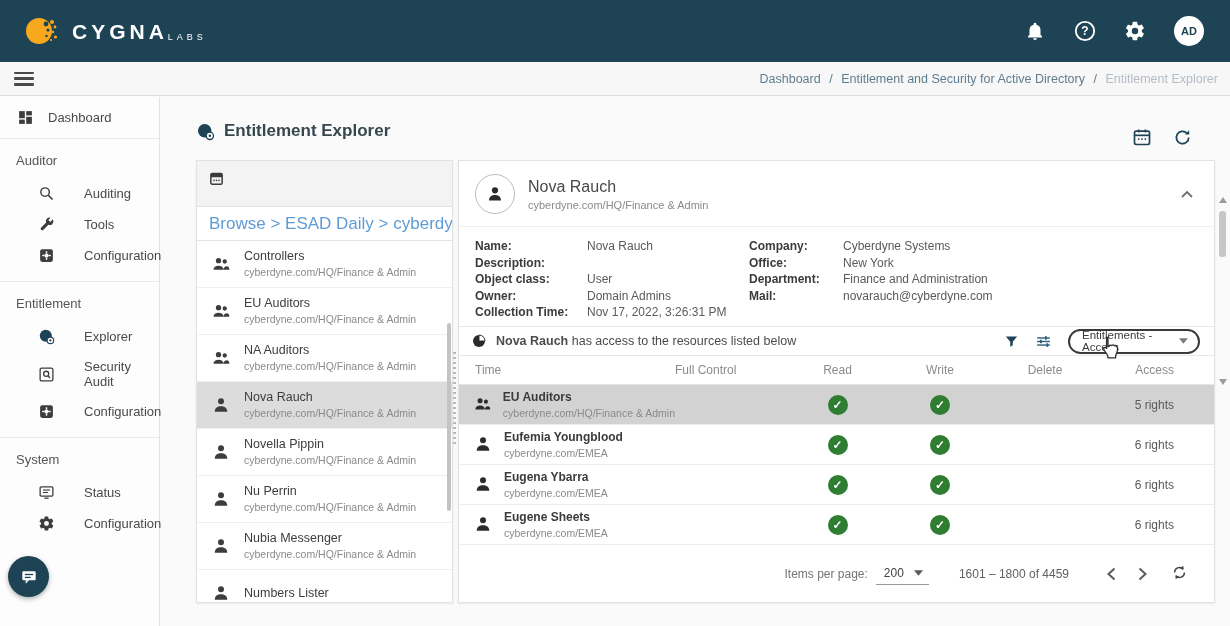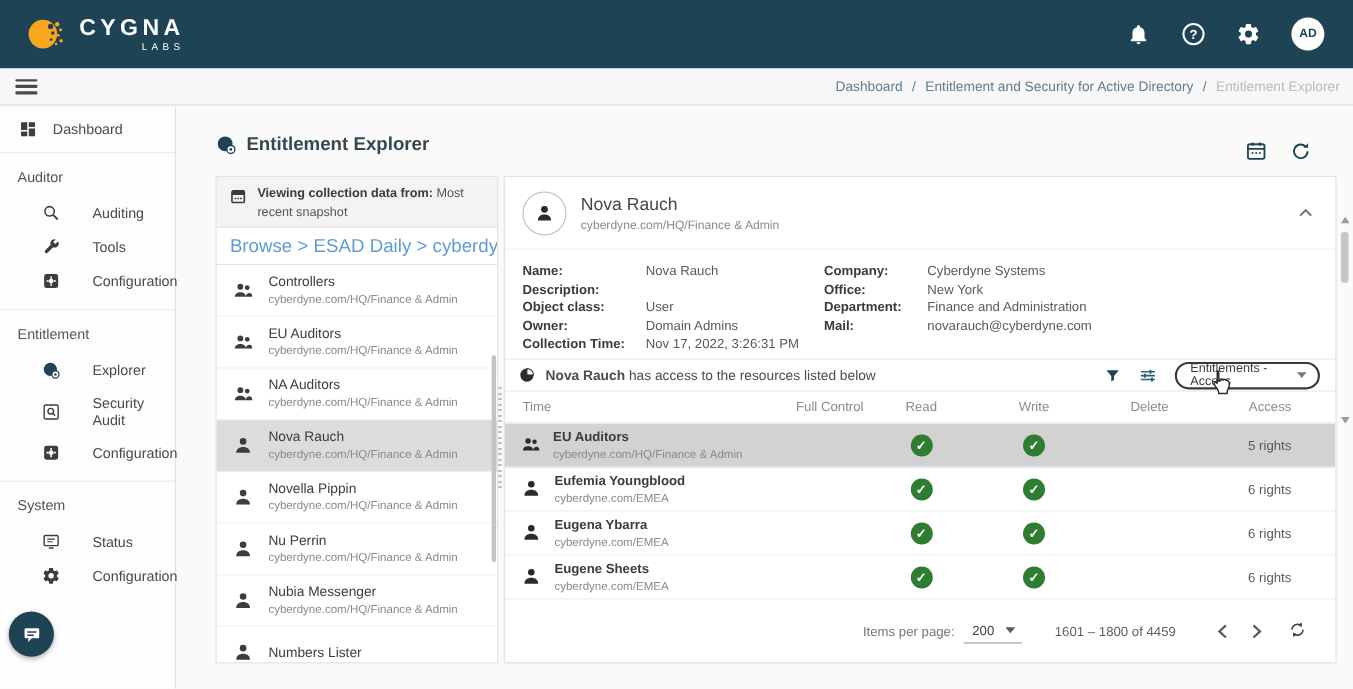--- a/index.html
+++ b/index.html
@@ -1,21 +1,21 @@
 <!DOCTYPE html>
 <html><head>
 <meta charset="utf-8">
 <style>
   * { margin:0; padding:0; box-sizing:border-box; }
   html,body { width:1230px; height:626px; overflow:hidden; font-family:"Liberation Sans", sans-serif; background:#fafafa; color:#3f3f3f; position:relative; }
 
   
   .topbar { position:absolute; left:0; top:0; width:1230px; height:62px; background:#1d4355; display:flex; align-items:center; justify-content:space-between; padding:0 26px 0 22px; z-index:30; }
   .brand { display:flex; align-items:center; gap:10px; }
-  .brand-text { display:flex; flex-direction:column; align-items:flex-end; line-height:1; }
+  .brand-text { display:flex; flex-direction:row; align-items:flex-end; line-height:1; }
   .brand-name { color:#fff; font-size:21px; font-weight:bold; letter-spacing:4px; }
   .brand-sub { color:#fff; font-size:9px; letter-spacing:4px; margin-top:2px; }
   .top-icons { display:flex; align-items:center; gap:28px; }
   .top-icon { width:22px; height:22px; cursor:pointer; }
   .avatar { width:30px; height:30px; border-radius:50%; background:#fff; color:#1d4355; font-size:11px; font-weight:bold; display:flex; align-items:center; justify-content:center; cursor:pointer;text-align:right; }
 
   
   .subbar { position:absolute; left:0; top:62px; width:1230px; height:34px; background:#f7f7f7; border-bottom:1px solid #d9dcde; display:flex; align-items:center; justify-content:space-between; padding:0 12px 0 14px; z-index:20; }
   .hamburger { width:20px; height:14px; display:flex; flex-direction:column; justify-content:space-between; cursor:pointer; }
   .hamburger span { display:block; height:2.2px; background:#4a4a4a; border-radius:1px; }
@@ -74,21 +74,21 @@
   .g1 .fvalue { width:162px; }
   .g2 .flabel { width:94px; }
 
   .rc-caption { height:30px; flex:0 0 30px; border-top:1px solid #e8e8e8; border-bottom:1px solid #e8e8e8; display:flex; align-items:center; padding:0 14px 0 12px; gap:9px; font-size:12.5px; color:#4c4c4c; }
   .cap-right { margin-left:auto; display:flex; align-items:center; gap:16px; }
   .dropdown { width:132px; height:25px; border:2px solid #3a3a3a; border-radius:14px; display:flex; align-items:center; padding:0 10px 0 12px; font-size:11.5px; color:#3d3d3d; cursor:pointer; background:#fff; }
   .dropdown .dd-caret { margin-left:auto; }
 
   .rc-thead { height:29px; flex:0 0 29px; display:flex; align-items:center; border-bottom:1px solid #e6e6e6; font-size:12px; color:#8b8b8b; }
   .col-name { flex:1 1 auto; padding-left:16px; }
-  .col-fc { flex:0 0 110px; text-align:right; }
+  .col-fc { flex:0 0 110px; text-align:left; }
   .col-read { flex:0 0 105px; text-align:center; }
   .col-write { flex:0 0 100px; text-align:center; }
   .col-del { flex:0 0 110px; text-align:center; }
   .col-acc { flex:0 0 100px; text-align:right; padding-right:26px; }
   .col-sb { flex:0 0 14px; }
 
   .rc-rows { flex:1 1 auto; overflow:hidden; }
   .trow { height:40px; display:flex; align-items:center; border-bottom:1px solid #ededed; cursor:pointer; font-size:12px; }
   .trow.selected { background:#d2d2d2; }
   .tr-namecell { flex:1 1 auto; display:flex; align-items:center; gap:11px; padding-left:14px; overflow:hidden; }
@@ -295,21 +295,20 @@
 
 <div class="panel-left">
   <div class="snapshot-box">
     <svg width="15" height="15" viewBox="0 0 24 24" style="flex:0 0 auto; margin-top:3px;">
       <rect x="3" y="4" width="18" height="17" rx="2" fill="none" stroke="#3b3b3b" stroke-width="2.4"></rect>
       <rect x="3" y="4" width="18" height="6" fill="#3b3b3b"></rect>
       <circle cx="8" cy="15" r="1.3" fill="#3b3b3b"></circle>
         <circle cx="12" cy="15" r="1.3" fill="#3b3b3b"></circle>
         <circle cx="16" cy="15" r="1.3" fill="#3b3b3b"></circle>
     </svg>
-    <div><b>Viewing collection data from:</b> <span>Most recent snapshot</span></div>
   </div>
   <div class="browse-row">
     <span class="browse-path">Browse &gt; ESAD Daily &gt; cyberdyne &gt; HQ &gt;...</span>
     <svg width="15" height="15" viewBox="0 0 24 24">
       <path d="M3 4h18l-7 8.5V18l-4 2.5v-8L3 4z" fill="#1d4355"></path>
     </svg>
   </div>
   <div class="list">
     <div class="list-item">
       <svg width="20" height="20" viewBox="0 0 24 24">

